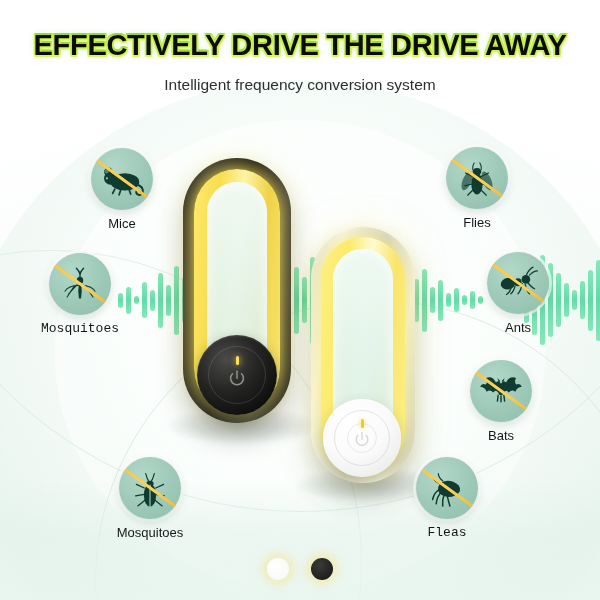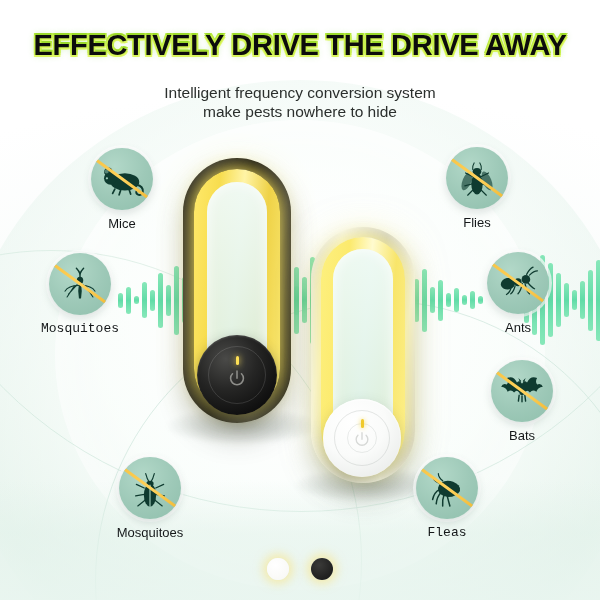--- a/index.html
+++ b/index.html
@@ -48,21 +48,21 @@
   .title{
     margin:0;padding-top:31px;
     font-size:29px;line-height:1;font-weight:bold;letter-spacing:-0.3px;
     color:#0c0c0c;
     text-shadow:
       -1.6px 0 0 #c8f04a, 1.6px 0 0 #c8f04a, 0 -1.6px 0 #9bd92c, 0 1.6px 0 #d9f55e,
       -1.6px -1.6px 0 #b6e93d, 1.6px -1.6px 0 #b6e93d, -1.6px 1.6px 0 #e4f76c, 1.6px 1.6px 0 #e4f76c,
       0 0 7px rgba(120,210,60,0.45);
   }
   .subtitle{
-    margin:12px;padding-top:11px;
+    margin:4px;padding-top:11px;
     font-size:15.5px;line-height:19px;color:#2b2f2d;
   }
 
   
   .wave{position:absolute;display:flex;align-items:center;gap:3px;pointer-events:none;}
   .wave .bar{
     width:5px;border-radius:2.5px;
     background:linear-gradient(180deg,#7ee6b4 0%,#53d9a0 50%,#7ee6b4 100%);
     opacity:.92;
   }
@@ -186,21 +186,20 @@
   <div class="bg-arc arc-inner"></div>
   <div class="bg-arc arc-sweep"></div>
   <div class="bg-arc arc-sweep2"></div>
   <div class="bg-arc arc-sweep3"></div>
   <div class="floor"></div>
 
   <div class="header">
     <h1 class="title">EFFECTIVELY DRIVE THE DRIVE AWAY</h1>
     <p class="subtitle">
       <span>Intelligent frequency conversion system</span><br>
-      <span>make pests nowhere to hide</span>
     </p>
   </div>
 
   <div class="wave" id="wave-left">
       <div class="bar" style="height: 15px;"></div>
       <div class="bar" style="height: 27px;"></div>
       <div class="bar" style="height: 8px;"></div>
       <div class="bar" style="height: 36px;"></div>
       <div class="bar" style="height: 21px;"></div>
       <div class="bar" style="height: 55px;"></div>
@@ -371,21 +370,21 @@
         <ellipse cx="32" cy="31" rx="5" ry="5.5" fill="#0f3b30" stroke="none"></ellipse>
         <ellipse cx="18" cy="33" rx="10" ry="8" transform="rotate(-12 18 33)" fill="#0f3b30" stroke="none"></ellipse>
         <path d="M38 33 q-2 10 -6 14 M42 34 q2 10 6 13 M46 32 q6 7 9 8" stroke-width="1.8"></path>
         <path d="M28 36 q-2 8 -6 11 M22 40 q-2 6 -6 8" stroke-width="1.8"></path>
       </svg>
       <div class="slash"></div>
     </div>
     <div class="lbl">Ants</div>
   </div>
 
-  <div class="pest" style="left:479px; top:360px;">
+  <div class="pest" style="left:458px; top:360px;">
     <div class="disc">
       <svg viewBox="0 0 64 64" fill="#0f3b30">
         <path d="M32 22 q-3 -6 -7 -2 q-5 -10 -14 -6 q3 5 0 9 q-6 -2 -8 3 q7 1 9 7 q5 -4 9 1 q4 -5 7 0 q2 -3 4 -3z"></path>
         <path d="M32 22 q3 -6 7 -2 q5 -10 14 -6 q-3 5 0 9 q6 -2 8 3 q-7 1 -9 7 q-5 -4 -9 1 q-4 -5 -7 0 q-2 -3 -4 -3z"></path>
         <ellipse cx="32" cy="30" rx="4.5" ry="8"></ellipse>
         <path d="M29 20 l-2 -6 l4 4z M35 20 l2 -6 l-4 4z"></path>
         <path d="M28 38 l-1 8 M32 39 l0 8 M36 38 l1 8" stroke="#0f3b30" stroke-width="2" stroke-linecap="round"></path>
       </svg>
       <div class="slash"></div>
     </div>

